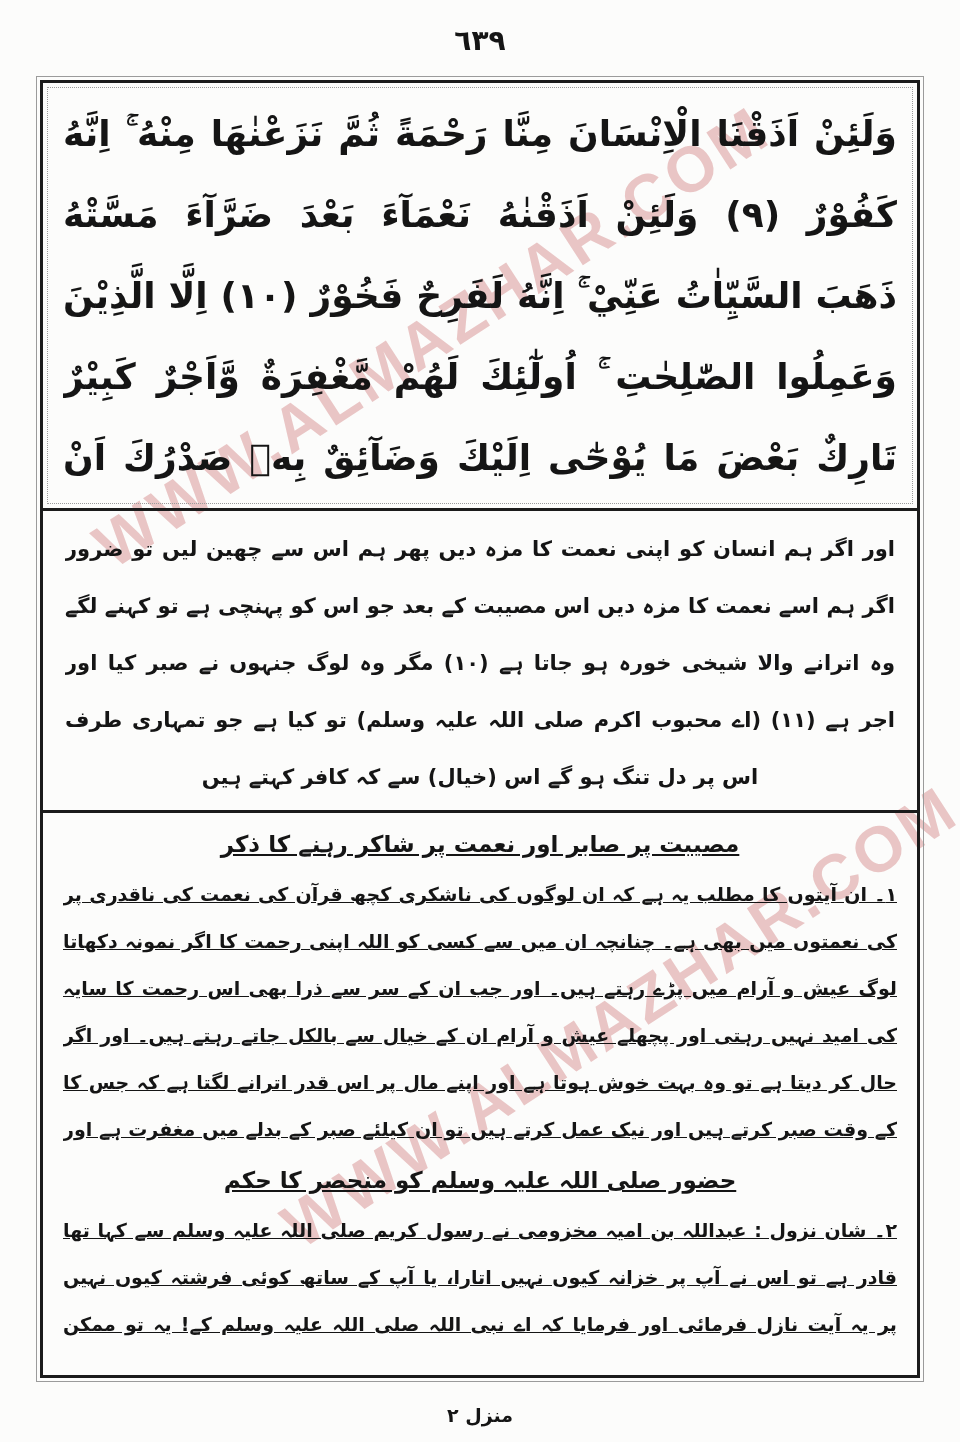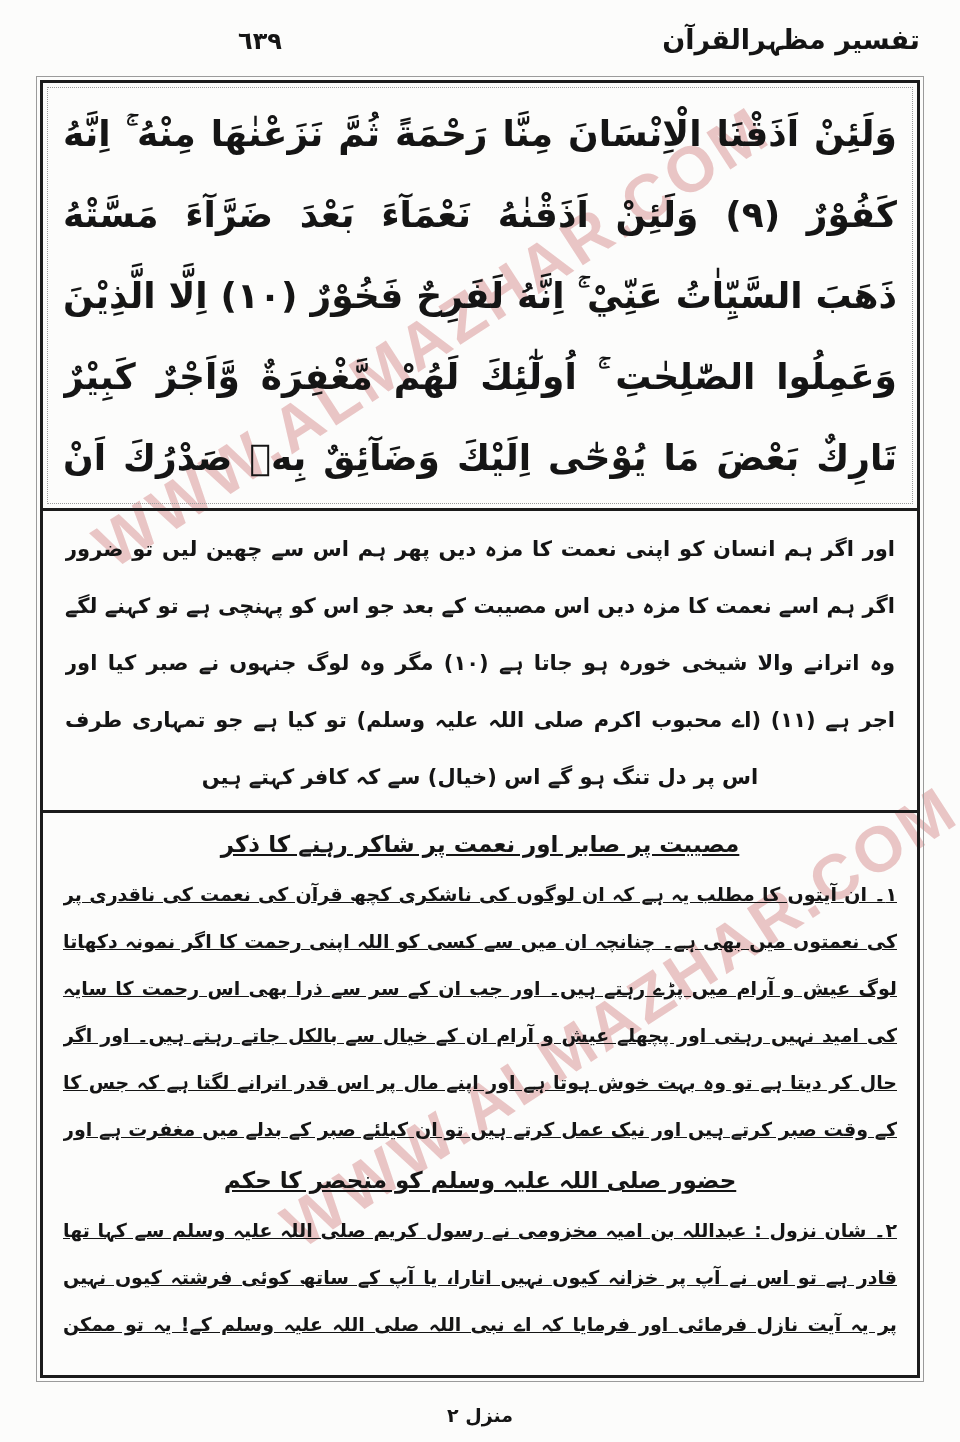--- a/index.html
+++ b/index.html
@@ -31,21 +31,21 @@
   .wm-top    { top:300px; left:22px; }
   .wm-bottom { top:980px; left:210px; }
 
   
   .header {
     position:absolute; top:24px; left:40px; right:40px;
     display:flex; align-items:flex-end; z-index:2;
   }
   .header > div { flex:1; }
   .h-title  { text-align:right; font-size:27px; font-weight:bold; }
-  .h-page   { text-align:center; font-size:24px; font-weight:bold; }
+  .h-page   { text-align:center; font-size:28px; font-weight:bold; }
   .h-ref    { text-align:left; font-size:18px; font-weight:bold; }
 
   
   .frame {
     position:absolute; top:80px; left:40px; right:40px; bottom:64px;
     border:3px solid #1b1b1b;
     outline:1px solid #9b9b9b;
     outline-offset:3px;
     display:flex; flex-direction:column;
     z-index:1;
@@ -107,21 +107,20 @@
     text-align:center; font-size:19px; font-weight:bold; z-index:2;
   }
 </style>
 </head>
 <body>
 
 <div class="watermark wm-top">WWW.ALMAZHAR.COM</div>
 <div class="watermark wm-bottom">WWW.ALMAZHAR.COM</div>
 
 <div class="header">
-  <div class="h-title">تفسیر مظہرالقرآن</div>
   <div class="h-page">٦٣٩</div>
 </div>
 
 <div class="frame">
 
   <div class="quran-box">
     <div class="inner-dotted"></div>
     <div class="qline jline">وَلَئِنْ اَذَقْنَا الْاِنْسَانَ مِنَّا رَحْمَةً ثُمَّ نَزَعْنٰهَا مِنْهُ ۚ اِنَّهُ لَيَئُوْسٌ</div>
     <div class="qline jline">كَفُوْرٌ (٩) وَلَئِنْ اَذَقْنٰهُ نَعْمَآءَ بَعْدَ ضَرَّآءَ مَسَّتْهُ لَيَقُوْلَنَّ</div>
     <div class="qline jline">ذَهَبَ السَّيِّاٰتُ عَنِّيْ ۚ اِنَّهُ لَفَرِحٌ فَخُوْرٌ (١٠) اِلَّا الَّذِيْنَ صَبَرُوْا</div>

